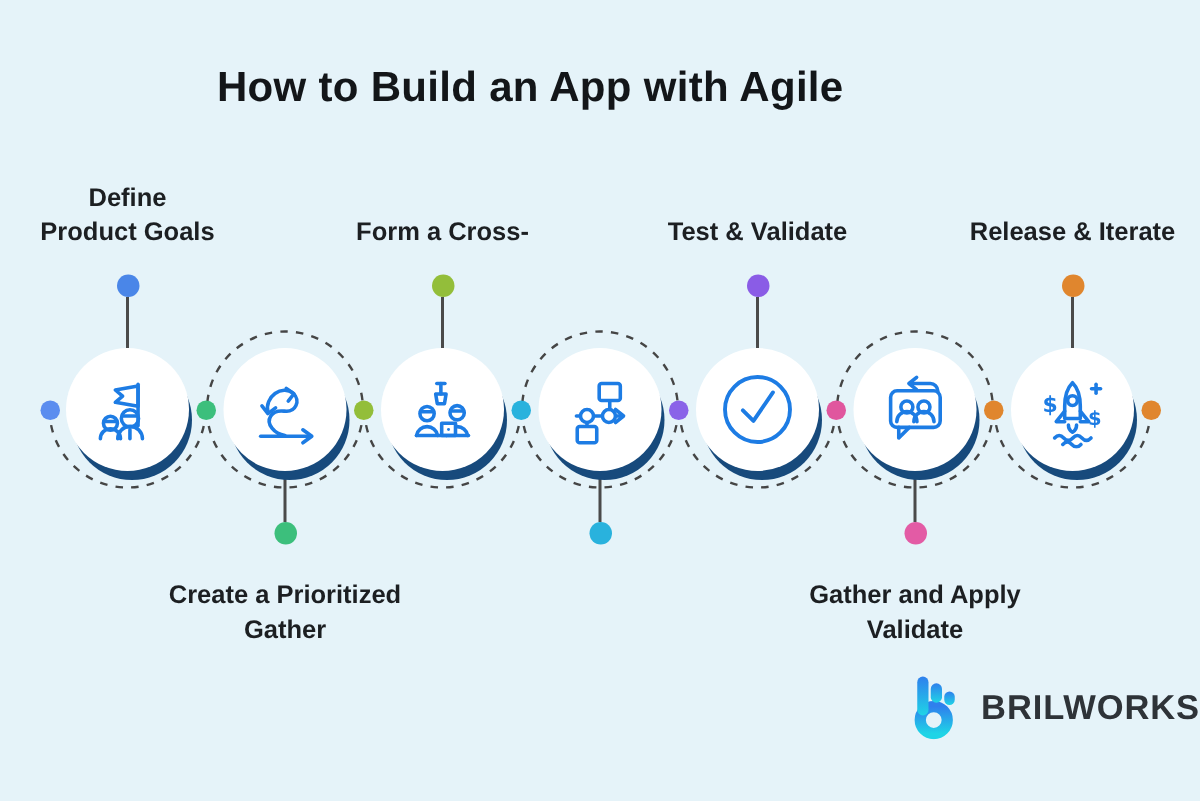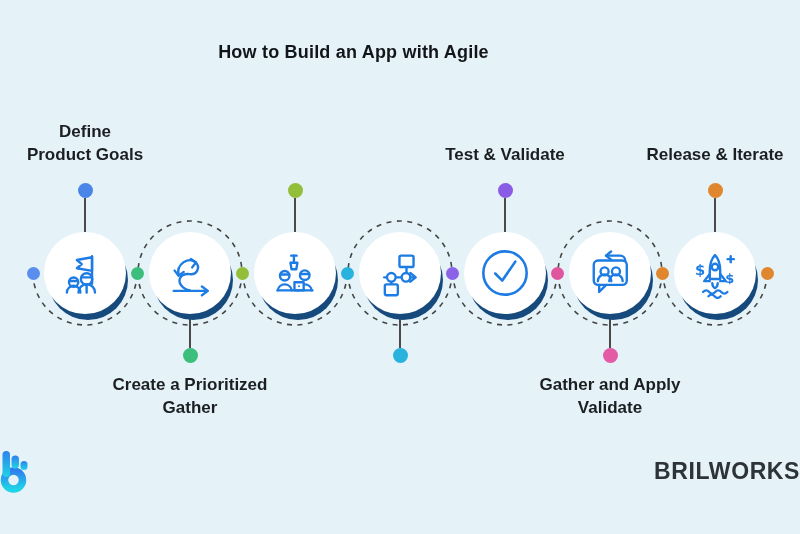--- a/index.html
+++ b/index.html
@@ -1,20 +1,20 @@
 <!DOCTYPE html>
 <html><head>
 <meta charset="utf-8">
 <style>
   html,body{margin:0;padding:0;}
   body{font-family:"Liberation Sans","DejaVu Sans",sans-serif;}
   .canvas{position:relative;width:800px;height:534px;overflow:hidden;background:#e5f3f9;}
 
   .title{position:absolute;top:42px;left:0;width:707px;text-align:center;
-         font-size:18px;font-weight:700;color:#131619;letter-spacing:.2px;}
+         font-size:28px;font-weight:700;color:#131619;letter-spacing:.2px;}
 
   .timeline-svg{position:absolute;left:0;top:0;color:#454545;}
 
   .tdot{position:absolute;width:13px;height:13px;border-radius:50%;}
 
   .step{position:absolute;top:0;width:0;height:534px;}
   .bubble{position:absolute;left:-41px;top:232px;width:82px;height:82px;border-radius:50%;
           background:#ffffff;box-shadow:3px 7px 0 -1px #174a7c;
           display:flex;align-items:center;justify-content:center;}
   .bubble svg{width:52px;height:52px;display:block;}
@@ -22,26 +22,26 @@
   .stem{position:absolute;left:-1px;width:2px;background:#4a4a4a;}
   .step.top .stem{top:198px;height:34px;}
   .step.bottom .stem{top:314px;height:34px;}
   .stem-dot{position:absolute;left:-7.5px;width:15px;height:15px;border-radius:50%;}
   .step.top .stem-dot{top:183px;}
   .step.bottom .stem-dot{top:348px;}
 
   .label{position:absolute;left:-92px;width:184px;text-align:center;color:#1c1f22;
          font-size:17px;font-weight:700;line-height:1.36;}
   .step.top .label{top:116px;height:50px;display:flex;flex-direction:column;justify-content:flex-end;}
-  .step.bottom .label{top:373px;text-align:center;}
+  .step.bottom .label{top:385px;text-align:center;}
   .label span{display:block;white-space:nowrap;}
   .label span:empty{display:none;}
 
   .logo{position:absolute;top:447px;left:0;width:800px;height:48px;
-        display:flex;align-items:center;justify-content:space-between;gap:11px;}
+        display:flex;align-items:center;justify-content:flex-end;gap:11px;}
   .logo-text{font-size:23px;font-weight:800;color:#2e3338;letter-spacing:.6px;}
 
   .ic{fill:none;stroke:currentColor;stroke-width:2.2;stroke-linecap:round;stroke-linejoin:round;}
 </style>
 </head>
 <body>
 
 <div class="canvas" style="background-color: rgb(229, 243, 249);">
 
   <div class="title">How to Build an App with Agile</div>
@@ -102,20 +102,21 @@
         <path d="M9.8 21.8 L13.5 26.5 L18.2 23"></path>
         <path d="M24.8 11 L29.5 14.3 L26 18.8"></path>
         <path d="M9 40.5 H39.5"></path>
         <path d="M35 36.5 L40.5 40.5 L35 44.5"></path>
       </svg>
     </div>
   </div>
 
   <div class="step top" style="left:295px">
     <div class="label">
+      <span>Form a Cross-</span>
     </div>
     <div class="stem" style="background-color: rgb(74, 74, 74);"></div>
     <div class="stem-dot" style="background-color: rgb(147, 190, 58);"></div>
     <div class="bubble">
       <svg viewBox="0 0 48 48" class="ic" style="color: rgb(29, 124, 228);">
         <path d="M23 8 V14.5"></path>
         <path d="M20.5 8 H25.5"></path>
         <path d="M19.8 14.5 H26.2 L25.2 20.5 H20.8 Z"></path>
         <circle cx="14.5" cy="26.5" r="4.4"></circle>
         <path d="M10.4 25.4 H18.6"></path>

